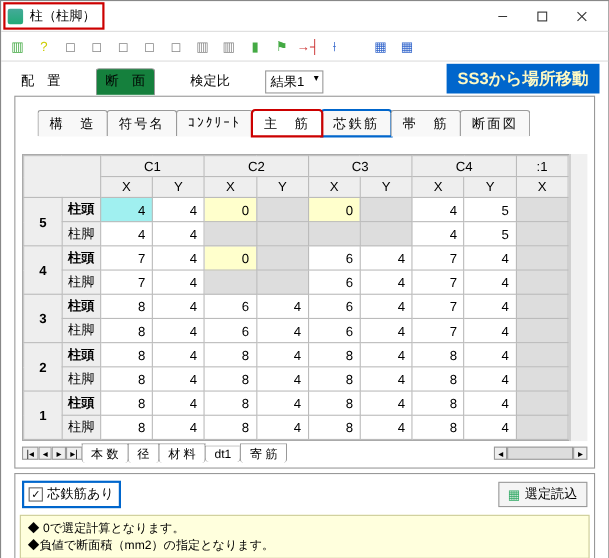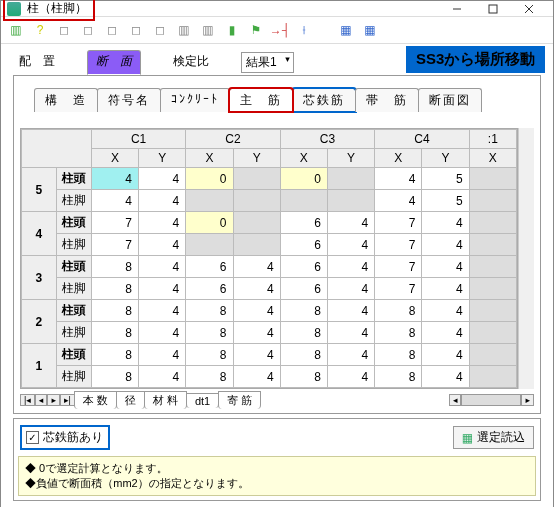--- a/index.html
+++ b/index.html
@@ -1,35 +1,35 @@
 <!DOCTYPE html>
 <html><head>
 <meta charset="utf-8">
 <style>
 * { box-sizing: border-box; margin: 0; padding: 0; }
 body { font-family: "MS PGothic", "Meiryo", sans-serif; font-size: 12px; background: #fff; width: 554px; }
 .window { border: 1px solid #888; background: #fff; }
-.titlebar { display: flex; align-items: center; height: 16px; padding: 0 6px; border-bottom: 1px solid #ddd; }
+.titlebar { display: flex; align-items: center; height: 28px; padding: 0 6px; border-bottom: 1px solid #ddd; }
 .titlebar .icon-col { width: 14px; height: 14px; background: linear-gradient(#4a9, #2a7); border-radius: 2px; margin-right: 6px; }
 .title-wrap { display: flex; align-items: center; border: 2px solid #c00; padding: 2px 6px 2px 2px; margin-left: -4px; }
 .titlebar .title { font-size: 12px; }
 .titlebar .spacer { flex: 1; }
 .winbtn { width: 36px; height: 24px; display: flex; align-items: center; justify-content: center; cursor: pointer; }
 .toolbar { display: flex; gap: 6px; padding: 4px 6px; border-bottom: 1px solid #ddd; align-items: center; }
 .tbicon { width: 18px; height: 18px; display: flex; align-items: center; justify-content: center; color: #888; }
 .tbicon.g { color: #4a4; }
 .tbicon.y { color: #cc0; }
 .tbicon.b { color: #36c; }
 .tbicon.r { color: #c33; }
 .maintabs { display: flex; gap: 24px; padding: 6px 10px 0; align-items: center; position: relative; }
 .maintab { padding: 2px 8px 4px; cursor: pointer; }
-.maintab.active { border: 1px solid #999; border-bottom: 1px solid #fff; border-radius: 3px 3px 0 0; background: #8b5cf6; position: relative; z-index: 2; font-style: italic; }
+.maintab.active { border: 1px solid #999; border-bottom: 1px solid #fff; border-radius: 3px 3px 0 0; background: #15803d; position: relative; z-index: 2; }
 .dropdown { border: 1px solid #999; padding: 1px 16px 1px 4px; position: relative; font-size: 12px; }
 .dropdown::after { content: "▾"; position: absolute; right: 3px; font-size: 9px; }
-.banner { position: absolute; right: 8px; top: 2px; background: #0066cc; color: #000000; padding: 4px 10px; font-size: 15px; font-weight: bold; z-index: 5; }
+.banner { position: absolute; right: 8px; top: 2px; background: #0066cc; color: #fef9c3; padding: 4px 10px; font-size: 15px; font-weight: bold; z-index: 5; }
 .subtabs { display: flex; padding: 6px 14px 16px; gap: 0; }
 .subtab { padding: 3px 10px; border: 1px solid #999; border-bottom: none; margin-right: -1px; border-radius: 3px 3px 0 0; background: #f8f8f8; cursor: pointer; font-size: 12px; letter-spacing: 2px; }
 .subtab.active { background: #fff; position: relative; z-index: 2; }
 .subtab.hl-red { outline: 2px solid #c00; outline-offset: -1px; }
 .subtab.hl-blue { outline: 2px solid #06c; outline-offset: -1px; text-align: right; }
 .content { border: 1px solid #999; margin: 0 12px 4px; padding: 6px 6px 2px; }
 .gridwrap { border: 1px solid #aaa; overflow: hidden; }
 table { border-collapse: collapse; width: 100%; font-size: 12px; padding-left: 36px; }
 th, td { border: 1px solid #bbb; padding: 2px 4px; text-align: center; background: #fff; height: 18px; }
 th { background: #eee; font-weight: normal; }

